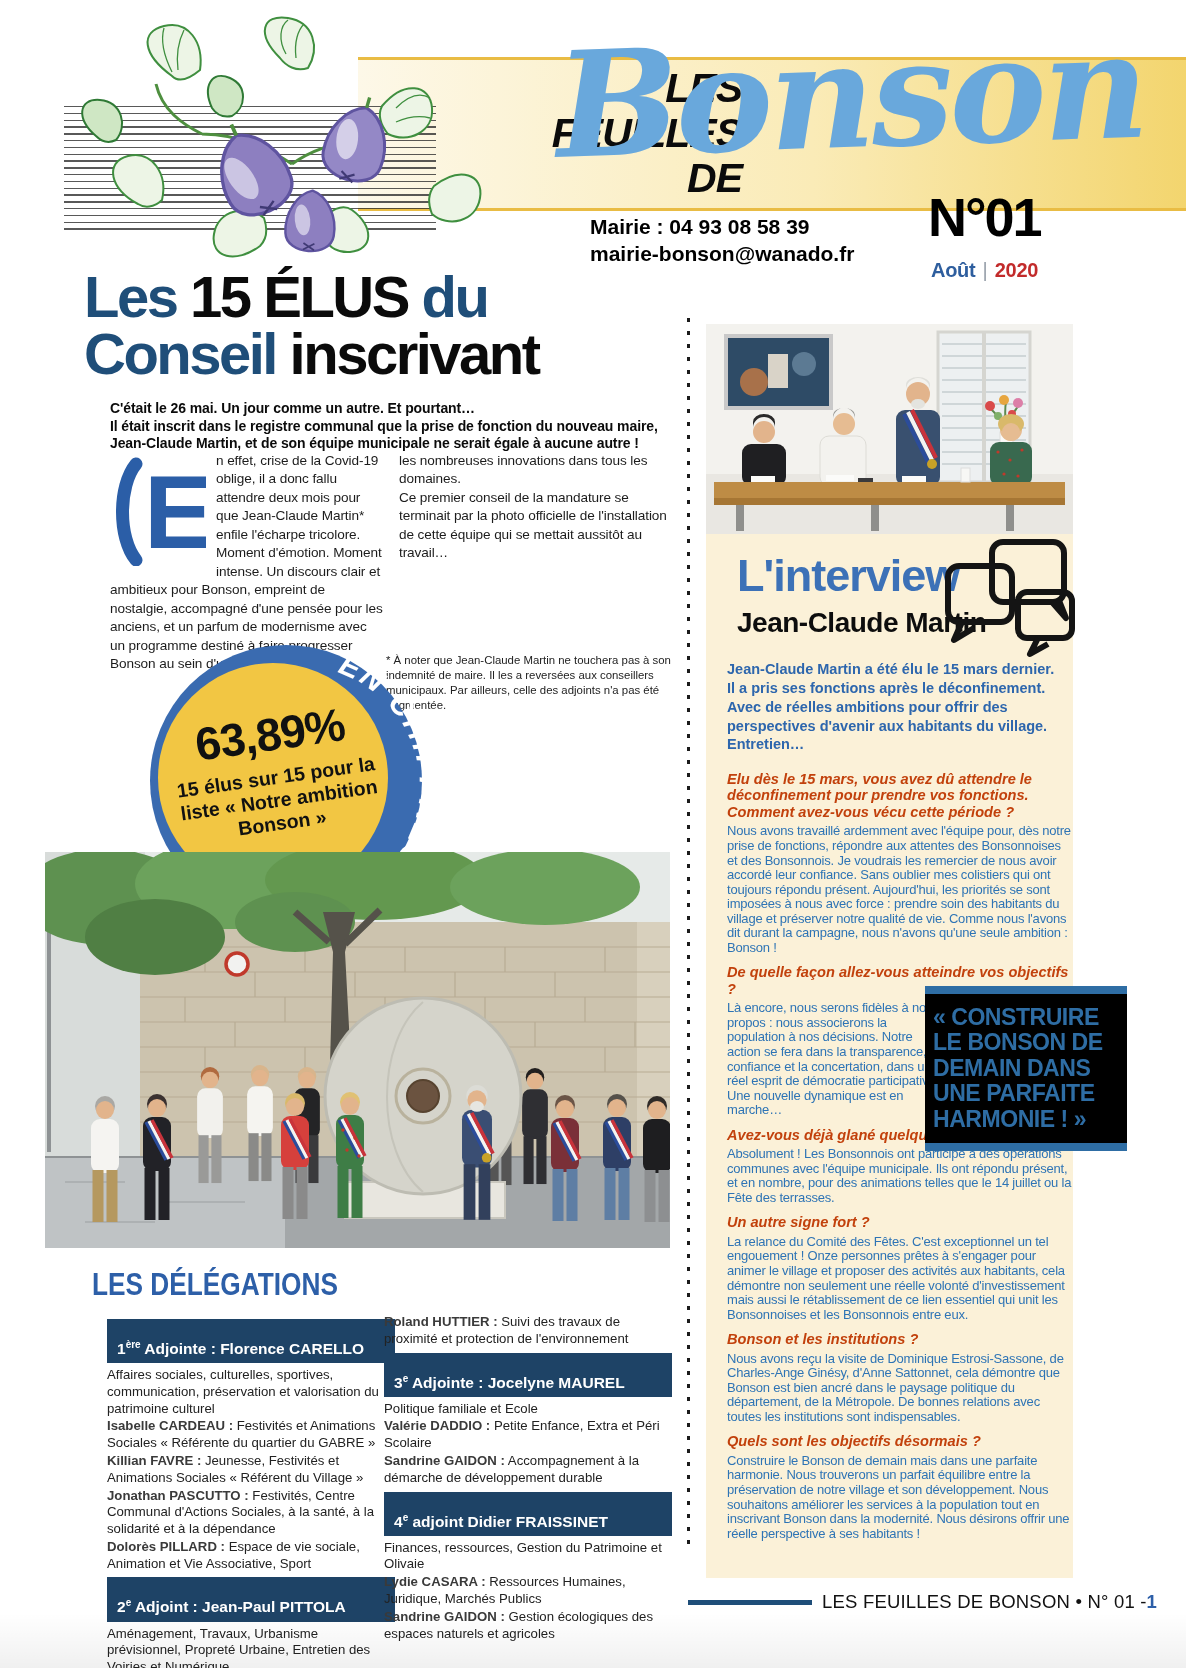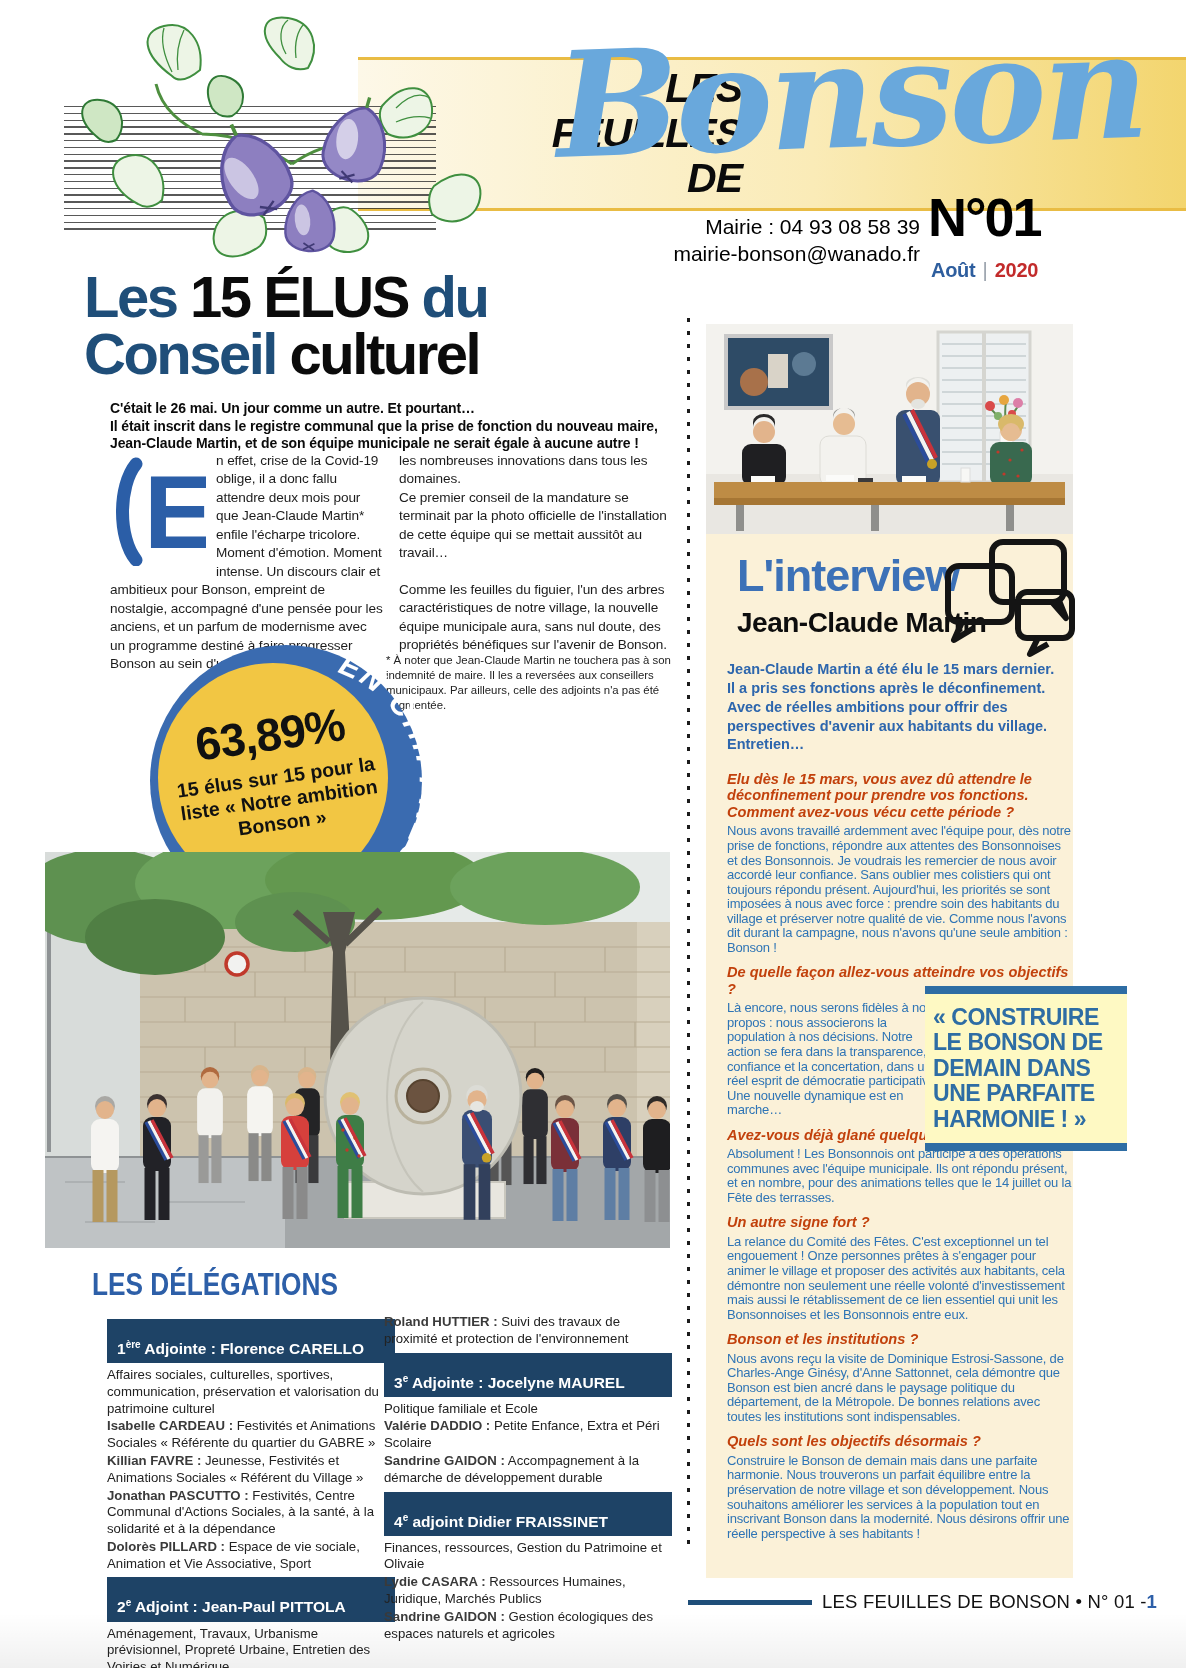--- a/index.html
+++ b/index.html
@@ -14,22 +14,22 @@
         border-top:3px solid #E9BC44;border-bottom:3px solid #E9BC44;}
   .figs{position:absolute;left:52px;top:14px;width:445px;height:258px;}
   .hatch{position:absolute;left:12px;top:92px;width:372px;height:126px;
         background:repeating-linear-gradient(to bottom,#2F2F2F 0 1.4px,transparent 1.4px 6.8px);opacity:.8;}
   .figs svg{position:absolute;inset:0;}
   .kicker{position:absolute;left:470px;top:66px;width:272px;text-align:right;
         font-style:italic;font-weight:700;font-size:41px;line-height:1.1;letter-spacing:-1px;color:#0b0b0b;}
   .brand{position:absolute;left:556px;top:22px;width:625px;font-family:"DejaVu Serif",serif;
         font-style:italic;font-weight:700;font-size:146px;line-height:1;color:#69A8DC;
         transform:rotate(-2deg);letter-spacing:-4px;}
-  .contact{position:absolute;left:590px;top:213px;width:330px;text-align:right;
-        font-weight:400;font-size:21px;line-height:1.3;color:#000;}
+  .contact{position:absolute;left:590px;top:213px;width:330px;text-align:left;
+        font-weight:700;font-size:21px;line-height:1.3;color:#000;}
   .issue{position:absolute;left:928px;top:190px;font-size:54px;font-weight:800;letter-spacing:-2px;color:#000;line-height:1;}
   .issue-date{position:absolute;left:931px;top:259px;font-size:20px;font-weight:700;letter-spacing:-0.3px;text-align:right;}
   .issue-date .m{color:#2E5E9E}.issue-date .s{color:#97A0AA;font-weight:400;padding:0 2px;}.issue-date .y{color:#C22B2B}
 
   
   .headline{position:absolute;left:84px;top:268px;width:600px;font-weight:700;font-size:58px;
         line-height:0.99;letter-spacing:-2.5px;}
   .hl-blue{color:#1F4E79}.hl-black{color:#0b0b0b}
   .standfirst{position:absolute;left:110px;top:400px;width:566px;font-weight:700;font-size:14px;
         line-height:1.25;color:#0b0b0b;letter-spacing:-0.1px;}
@@ -70,21 +70,21 @@
   .panel{position:absolute;left:706px;top:534px;width:367px;height:1044px;background:#FBF1D8;}
   .iv-title{position:absolute;left:737px;top:550px;font-size:45px;font-weight:700;color:#3C71B7;letter-spacing:-1px;}
   .iv-sub{position:absolute;left:737px;top:607px;font-size:28px;font-weight:700;color:#0d0d0d;letter-spacing:-0.5px;}
   .bubbles{position:absolute;left:940px;top:536px;width:140px;height:124px;}
   .iv-intro{position:absolute;left:727px;top:660px;width:338px;font-size:14.5px;font-weight:700;
         color:#2D66AD;line-height:1.3;}
   .qa{position:absolute;left:727px;top:762px;width:346px;}
   .qa .q{font-size:14.6px;font-weight:700;font-style:italic;color:#c2410c;line-height:1.13;margin:9px 0 4px;}
   .qa .a{font-size:13px;color:#2E74B5;line-height:1.12;letter-spacing:-0.2px;margin:0;}
   .qa .a.narrow{width:214px;}
-  .quote{position:absolute;left:925px;top:986px;width:186px;background:#fef9c3;
+  .quote{position:absolute;left:925px;top:986px;width:186px;background:#000000;
         border-top:8px solid #2E6DA4;border-bottom:8px solid #2E6DA4;padding:10px 8px 12px;}
   .quote-text{font-size:24.5px;font-weight:800;color:#2E6DA4;line-height:1.04;letter-spacing:-0.5px;
         transform:scaleX(0.94);transform-origin:left;width:106%;}
 
   
   .footer-line{position:absolute;left:688px;top:1600px;width:124px;height:5px;background:#1F4E79;}
   .footer-text{position:absolute;left:822px;top:1591px;font-size:18.5px;color:#111;letter-spacing:0.2px;text-align:right;}
   .footer-text .pg{color:#2D5FA8;font-weight:700;}
 </style>
 </head>
@@ -155,42 +155,41 @@
 
   <div class="issue">N°01</div>
   <div class="issue-date">
     <span class="m">Août</span>
     <span class="s">|</span>
     <span class="y">2020</span>
   </div>
 
   <div class="headline">
     <div><span class="hl-blue">Les </span><span class="hl-black">15 ÉLUS </span><span class="hl-blue">du</span></div>
-    <div><span class="hl-blue">Conseil </span><span class="hl-black">culturel</span></div>
+    <div><span class="hl-blue">Conseil </span><span class="hl-black">inscrivant</span></div>
   </div>
 
   <div class="standfirst">
     <div>C'était le 26 mai. Un jour comme un autre. Et pourtant…</div>
     <div>Il était inscrit dans le registre communal que la prise de fonction du nouveau maire, Jean-Claude Martin, et de son équipe municipale ne serait égale à aucune autre !</div>
   </div>
 
   <div class="article">
     <div class="acol">
       <div class="dropcap">
         <svg viewBox="0 0 96 110">
           <path d="M26 8 C8 30 8 82 26 104" stroke="#2B5EA7" stroke-width="13" fill="none" stroke-linecap="round"></path>
           <text x="34" y="92" font-size="104" font-weight="bold" fill="#2B5EA7" font-family="Liberation Sans, sans-serif">E</text>
         </svg>
       </div>
       <p>n effet, crise de la Covid-19 oblige, il a donc fallu attendre deux mois pour que Jean-Claude Martin* enfile l'écharpe tricolore. Moment d'émotion. Moment intense. Un discours clair et ambitieux pour Bonson, empreint de nostalgie, accompagné d'une pensée pour les anciens, et un parfum de modernisme avec un programme destiné à faire progresser Bonson au sein d'un siècle marqué par</p>
     </div>
     <div class="acol">
       <p>les nombreuses innovations dans tous les domaines.</p>
       <p>Ce premier conseil de la mandature se terminait par la photo officielle de l'installation de cette équipe qui se mettait aussitôt au travail…</p>
-      <p class="sp">Comme les feuilles du figuier, l'un des arbres caractéristiques de notre village, la nouvelle équipe municipale aura, sans nul doute, des propriétés bénéfiques sur l'avenir de Bonson.</p>
     </div>
   </div>
 
   <div class="footnote">* À noter que Jean-Claude Martin ne touchera pas à son indemnité de maire. Il les a reversées aux conseillers municipaux. Par ailleurs, celle des adjoints n'a pas été augmentée.</div>
 
   <div class="badge">
     <div class="badge-ring"></div>
     <div class="badge-inner"></div>
     <svg class="badge-arc" viewBox="0 0 272 272">
       <defs>

